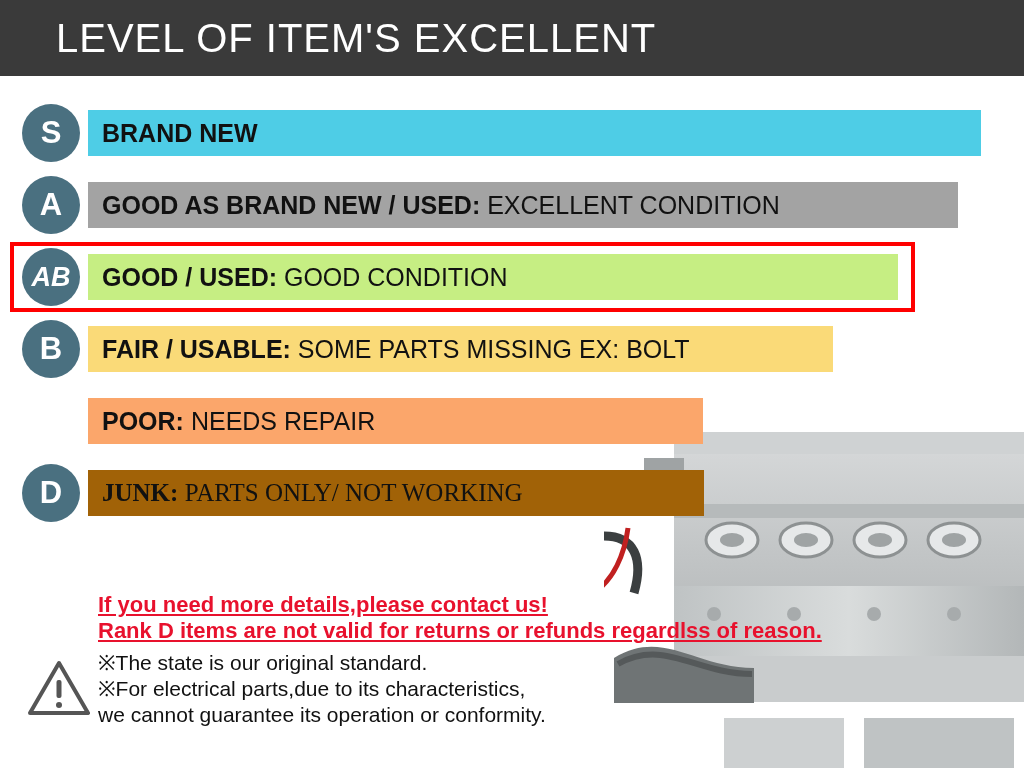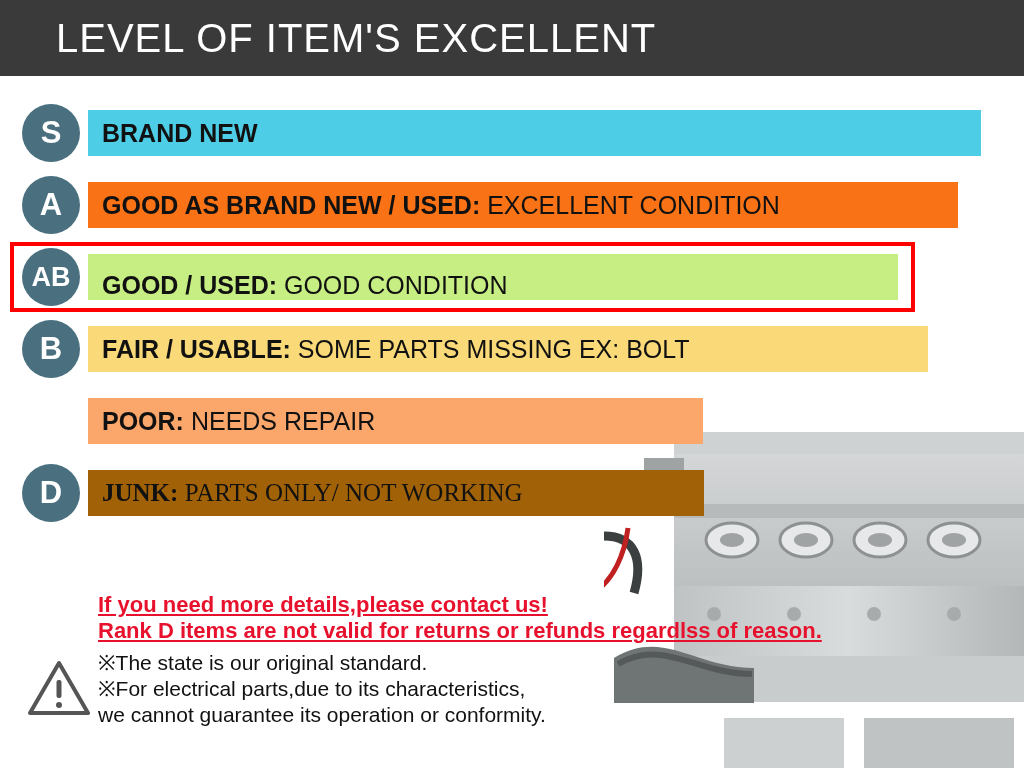--- a/index.html
+++ b/index.html
@@ -84,21 +84,21 @@
     background: #4a7080;
     color: #ffffff;
     display: flex;
     align-items: center;
     justify-content: center;
     font-size: 31px;
     font-weight: bold;
     letter-spacing: 0px;
     z-index: 3;
   }
-  .badge.wide { font-size: 27px; }
+  .badge.wide { font-size: 27px; font-style: italic; }
 
   .highlight-box {
     position: absolute;
     left: 10px;
     top: 2px;
     width: 905px;
     height: 70px;
     border: 4px solid #ff0000;
     box-sizing: border-box;
     z-index: 4;
@@ -201,36 +201,36 @@
 <div class="rows">
 
   <div class="row">
     <div class="bar" style="background:#4ecde6;width:893px;">
       <span class="bar-text"><b>BRAND NEW</b><span></span></span>
     </div>
     <div class="badge">S</div>
   </div>
 
   <div class="row">
-    <div class="bar" style="background:#f97316;width:870px;">
+    <div class="bar" style="background:#a3a3a3;width:870px;">
       <span class="bar-text"><b>GOOD AS BRAND NEW / USED:</b><span> EXCELLENT CONDITION</span></span>
     </div>
     <div class="badge">A</div>
   </div>
 
   <div class="row">
     <div class="highlight-box"></div>
-    <div class="bar" style="background:#c6ee83;width:810px;align-items:flex-end;">
+    <div class="bar" style="background:#c6ee83;width:810px;">
       <span class="bar-text"><b>GOOD / USED:</b><span> GOOD CONDITION</span></span>
     </div>
     <div class="badge wide">AB</div>
   </div>
 
   <div class="row">
-    <div class="bar" style="background:#fada78;width:840px;">
+    <div class="bar" style="background:#fada78;width:745px;">
       <span class="bar-text"><b> FAIR / USABLE:</b><span> SOME PARTS MISSING EX: BOLT</span></span>
     </div>
     <div class="badge">B</div>
   </div>
 
   <div class="row">
     <div class="bar" style="background:#fba66b;width:615px;">
       <span class="bar-text"><b>POOR:</b><span> NEEDS REPAIR</span></span>
     </div>
   </div>

